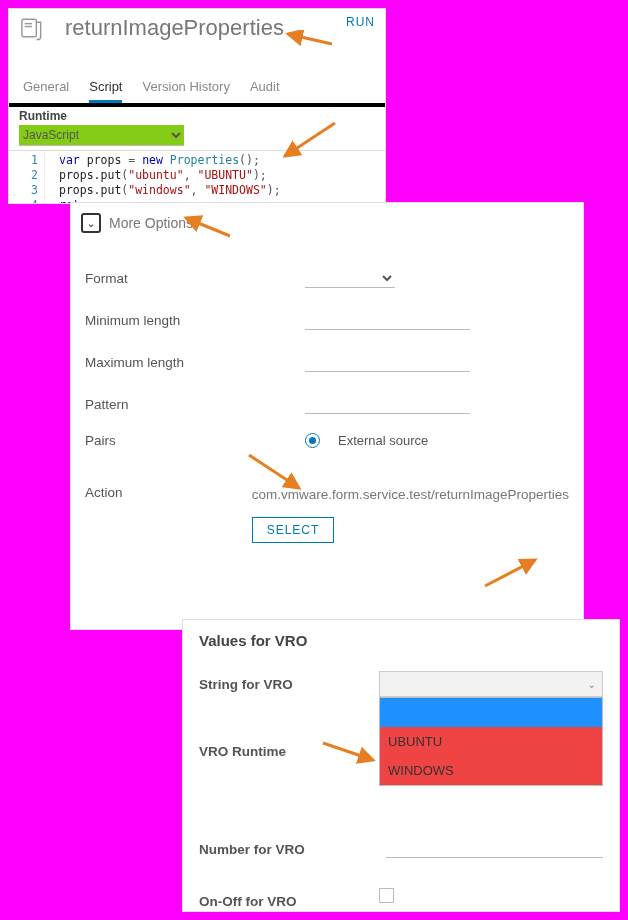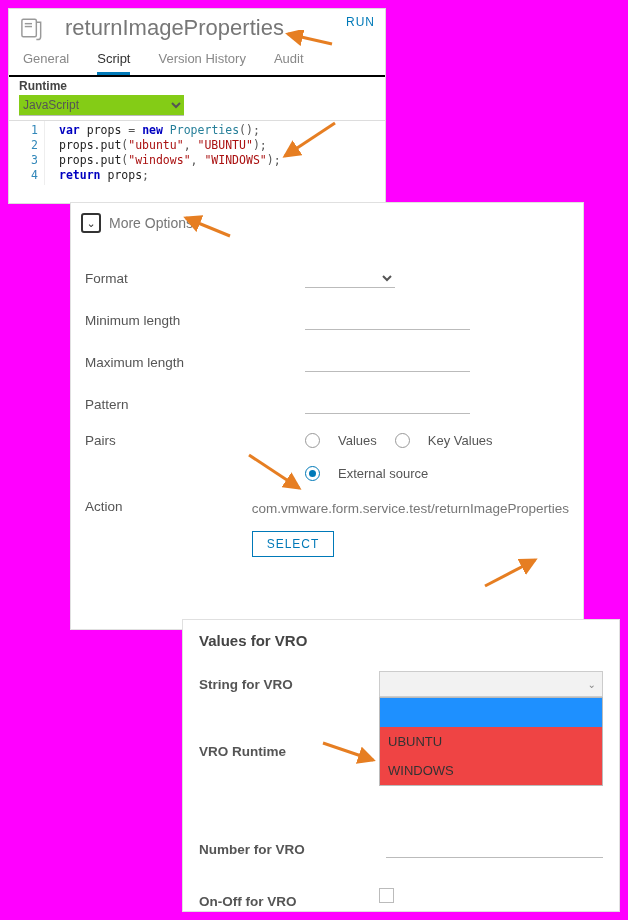--- a/index.html
+++ b/index.html
@@ -33,23 +33,24 @@
     gap: 20px;
   }
   .p1-icon {
     width: 26px; height: 26px;
     color: #888;
   }
   .p1-title { font-size: 22px; color: #777; font-weight: 300; flex: 1; }
   .p1-run { color: #0079b8; font-size: 12px; letter-spacing: 1px; cursor: pointer; }
   .p1-tabs {
     display: flex;
-    gap: 28px;
+    gap: 20px;
     padding: 0 14px;
-    border-bottom: 2px solid #000000;
+    border-bottom: 4px solid #000000;
+    margin-top: 28px;
   }
   .p1-tab { padding: 6px 0; color: #888; cursor: pointer; font-size: 13px; }
   .p1-tab.active { color: #313131; border-bottom: 3px solid #0079b8; }
   .p1-runtime-row { padding: 2px 10px 0 10px; }
   .p1-runtime-label { font-weight: 600; font-size: 12px; color: #444; }
   .p1-runtime-select {
     margin-top: 2px;
     border: none;
     border-bottom: 1px solid #bbb;
     width: 165px;
@@ -68,21 +69,21 @@
   }
   .p1-gutter {
     width: 36px;
     text-align: right;
     color: #3187b9;
     padding: 2px 6px 2px 0;
     border-right: 1px solid #eee;
     background: #fff;
   }
   .p1-src { padding: 2px 0 2px 14px; }
-  .kw { color: #0000c0; font-weight: bold; }
+  .kw { color: #0000c0; }
   .str { color: #aa1111; }
   .id { color: #222; }
   .cls { color: #267f99; }
 
   
   .panel2 {
     position: absolute;
     left: 70px; top: 202px;
     width: 514px;
     height: 428px;
@@ -222,26 +223,20 @@
       <div class="p2-label">Maximum length</div>
       <div class="p2-field"><input class="p2-underline" style=""></div>
     </div>
     <div class="p2-row">
       <div class="p2-label">Pattern</div>
       <div class="p2-field"><input class="p2-underline" style=""></div>
     </div>
     <div class="p2-row" style="align-items:flex-start; padding-top:8px;">
       <div class="p2-label">Pairs</div>
       <div class="p2-field">
-        <div class="p2-radio-row" style="margin-bottom:18px;">
-          <span class="radio"></span>
-          <span class="radio-label">Values</span>
-          <span class="radio"></span>
-          <span class="radio-label">Key Values</span>
-        </div>
         <div class="p2-radio-row">
           <span class="radio-on"></span>
           <span class="radio-label">External source</span>
         </div>
       </div>
     </div>
     <div class="p2-row" style="align-items:flex-start; padding-top:18px;">
       <div class="p2-label">Action</div>
       <div class="p2-field">
         <div class="p2-action-val">com.vmware.form.service.test/returnImageProperties</div>

